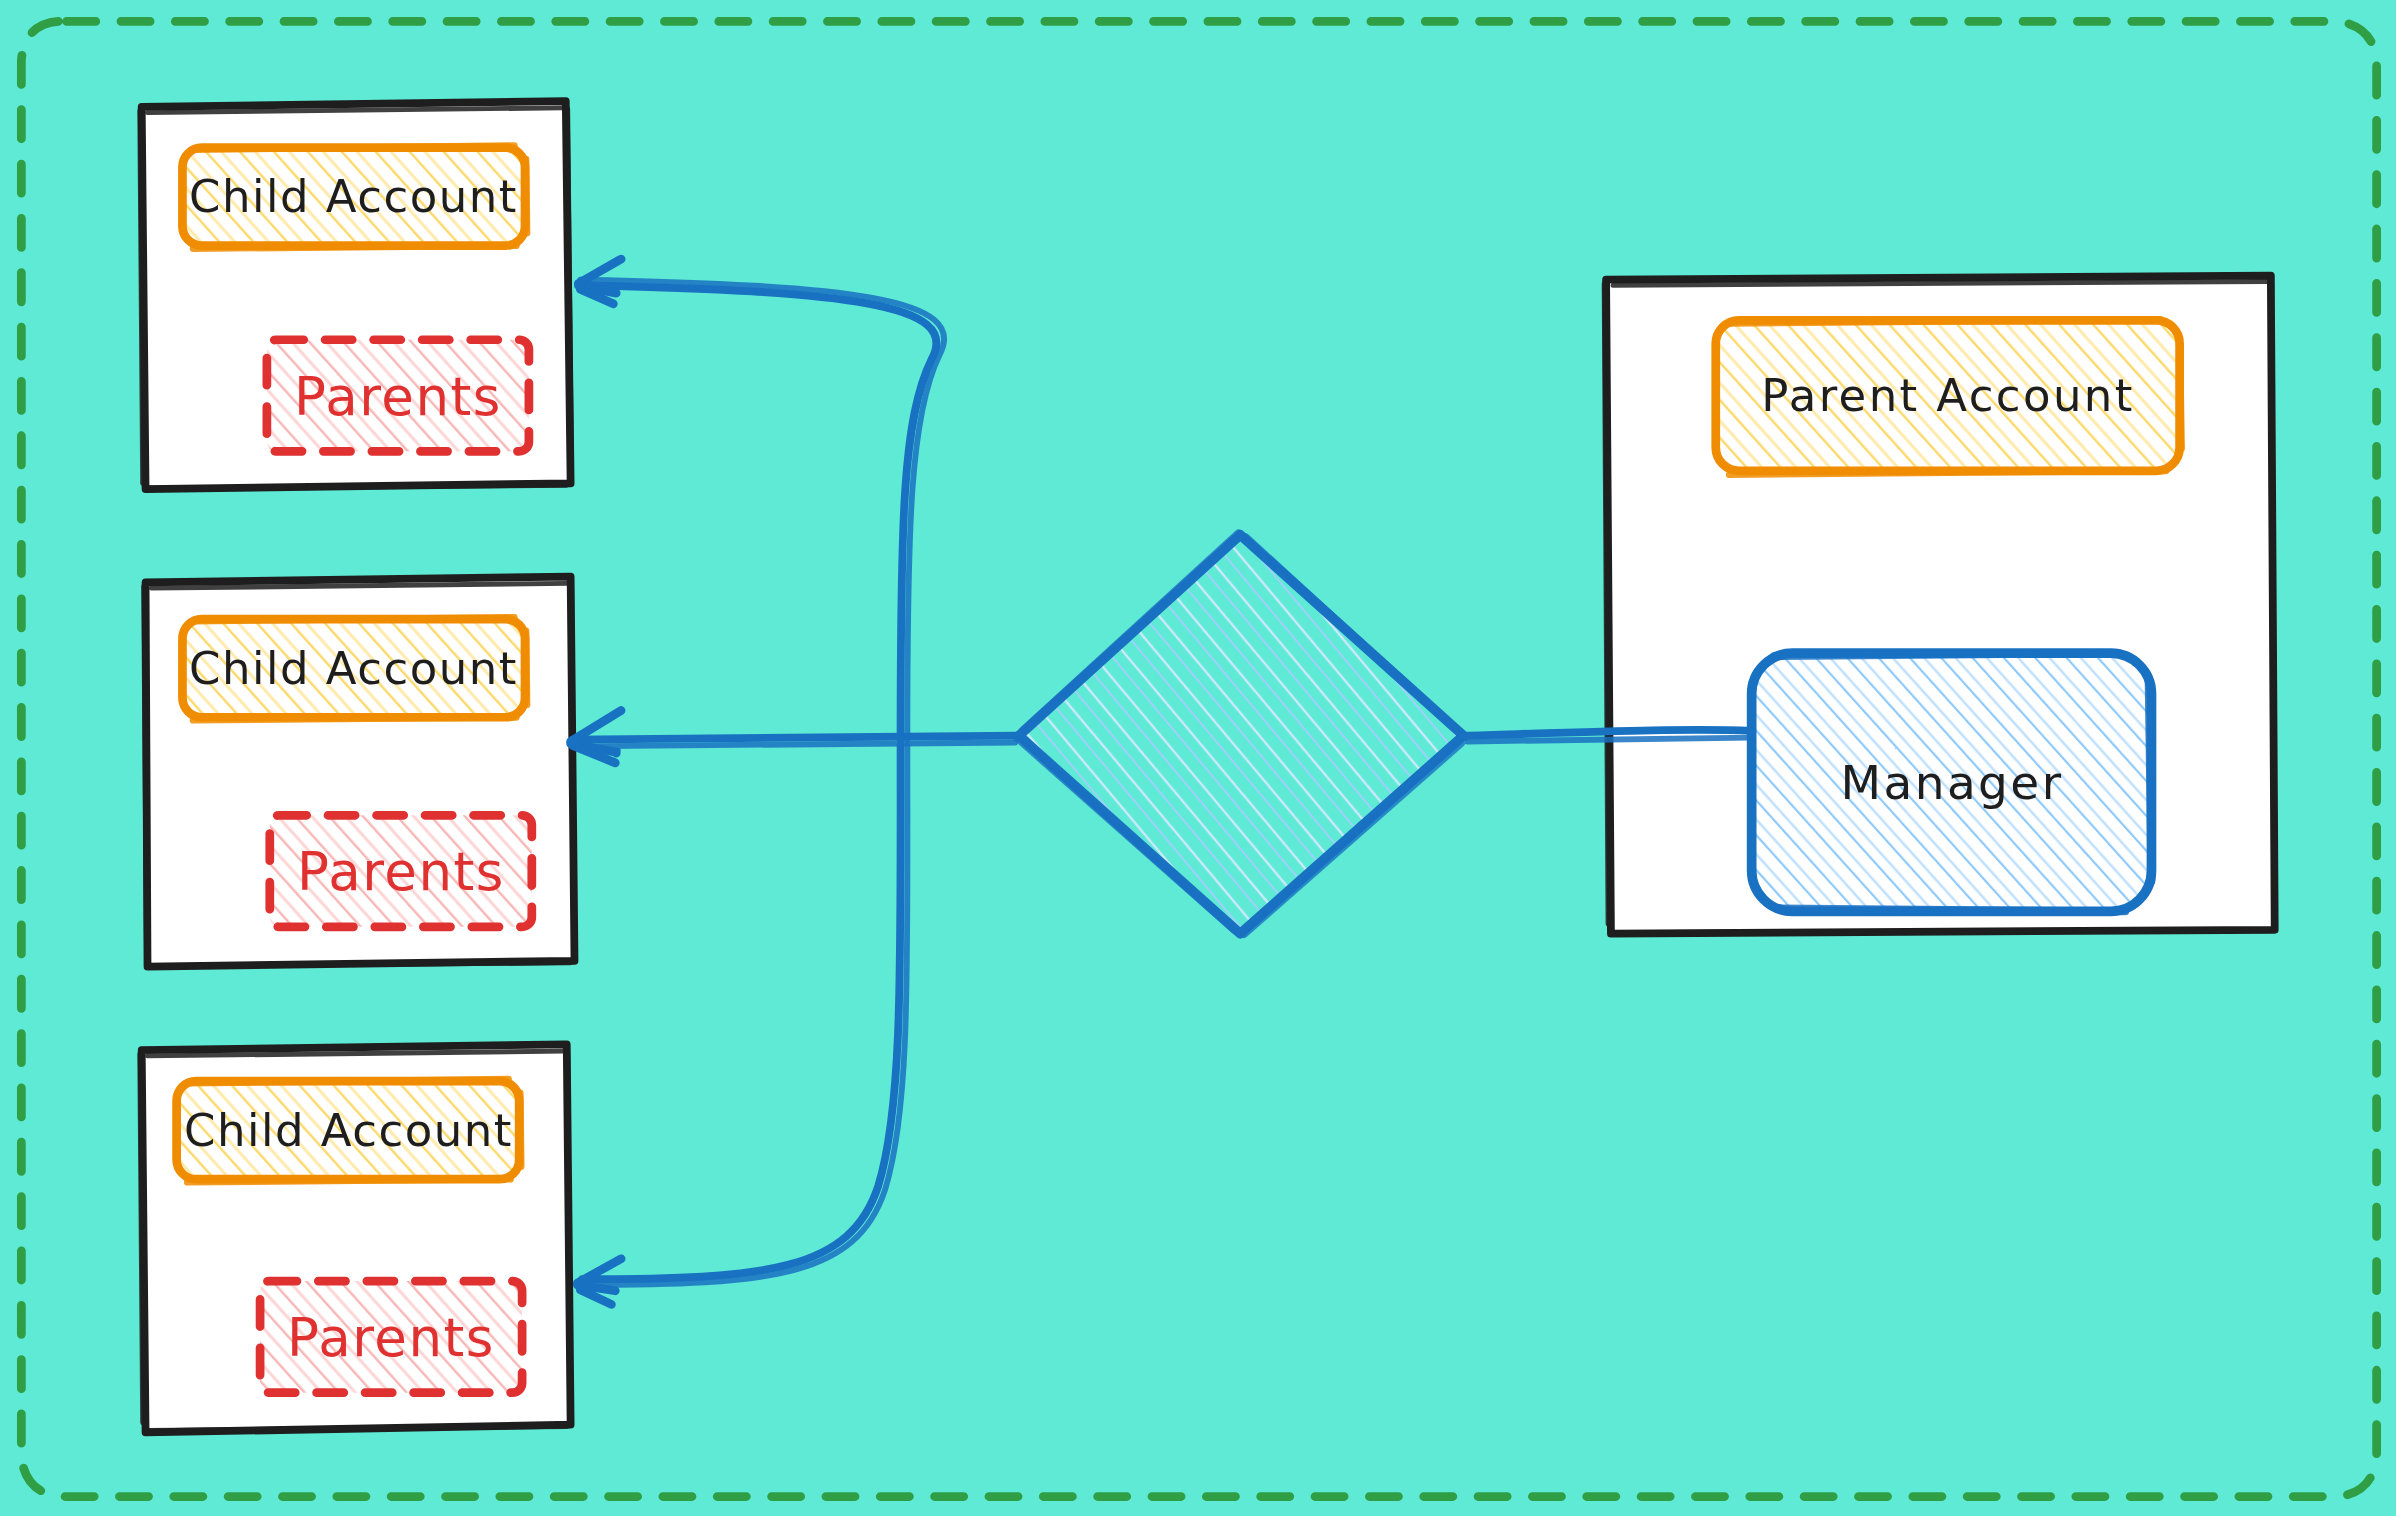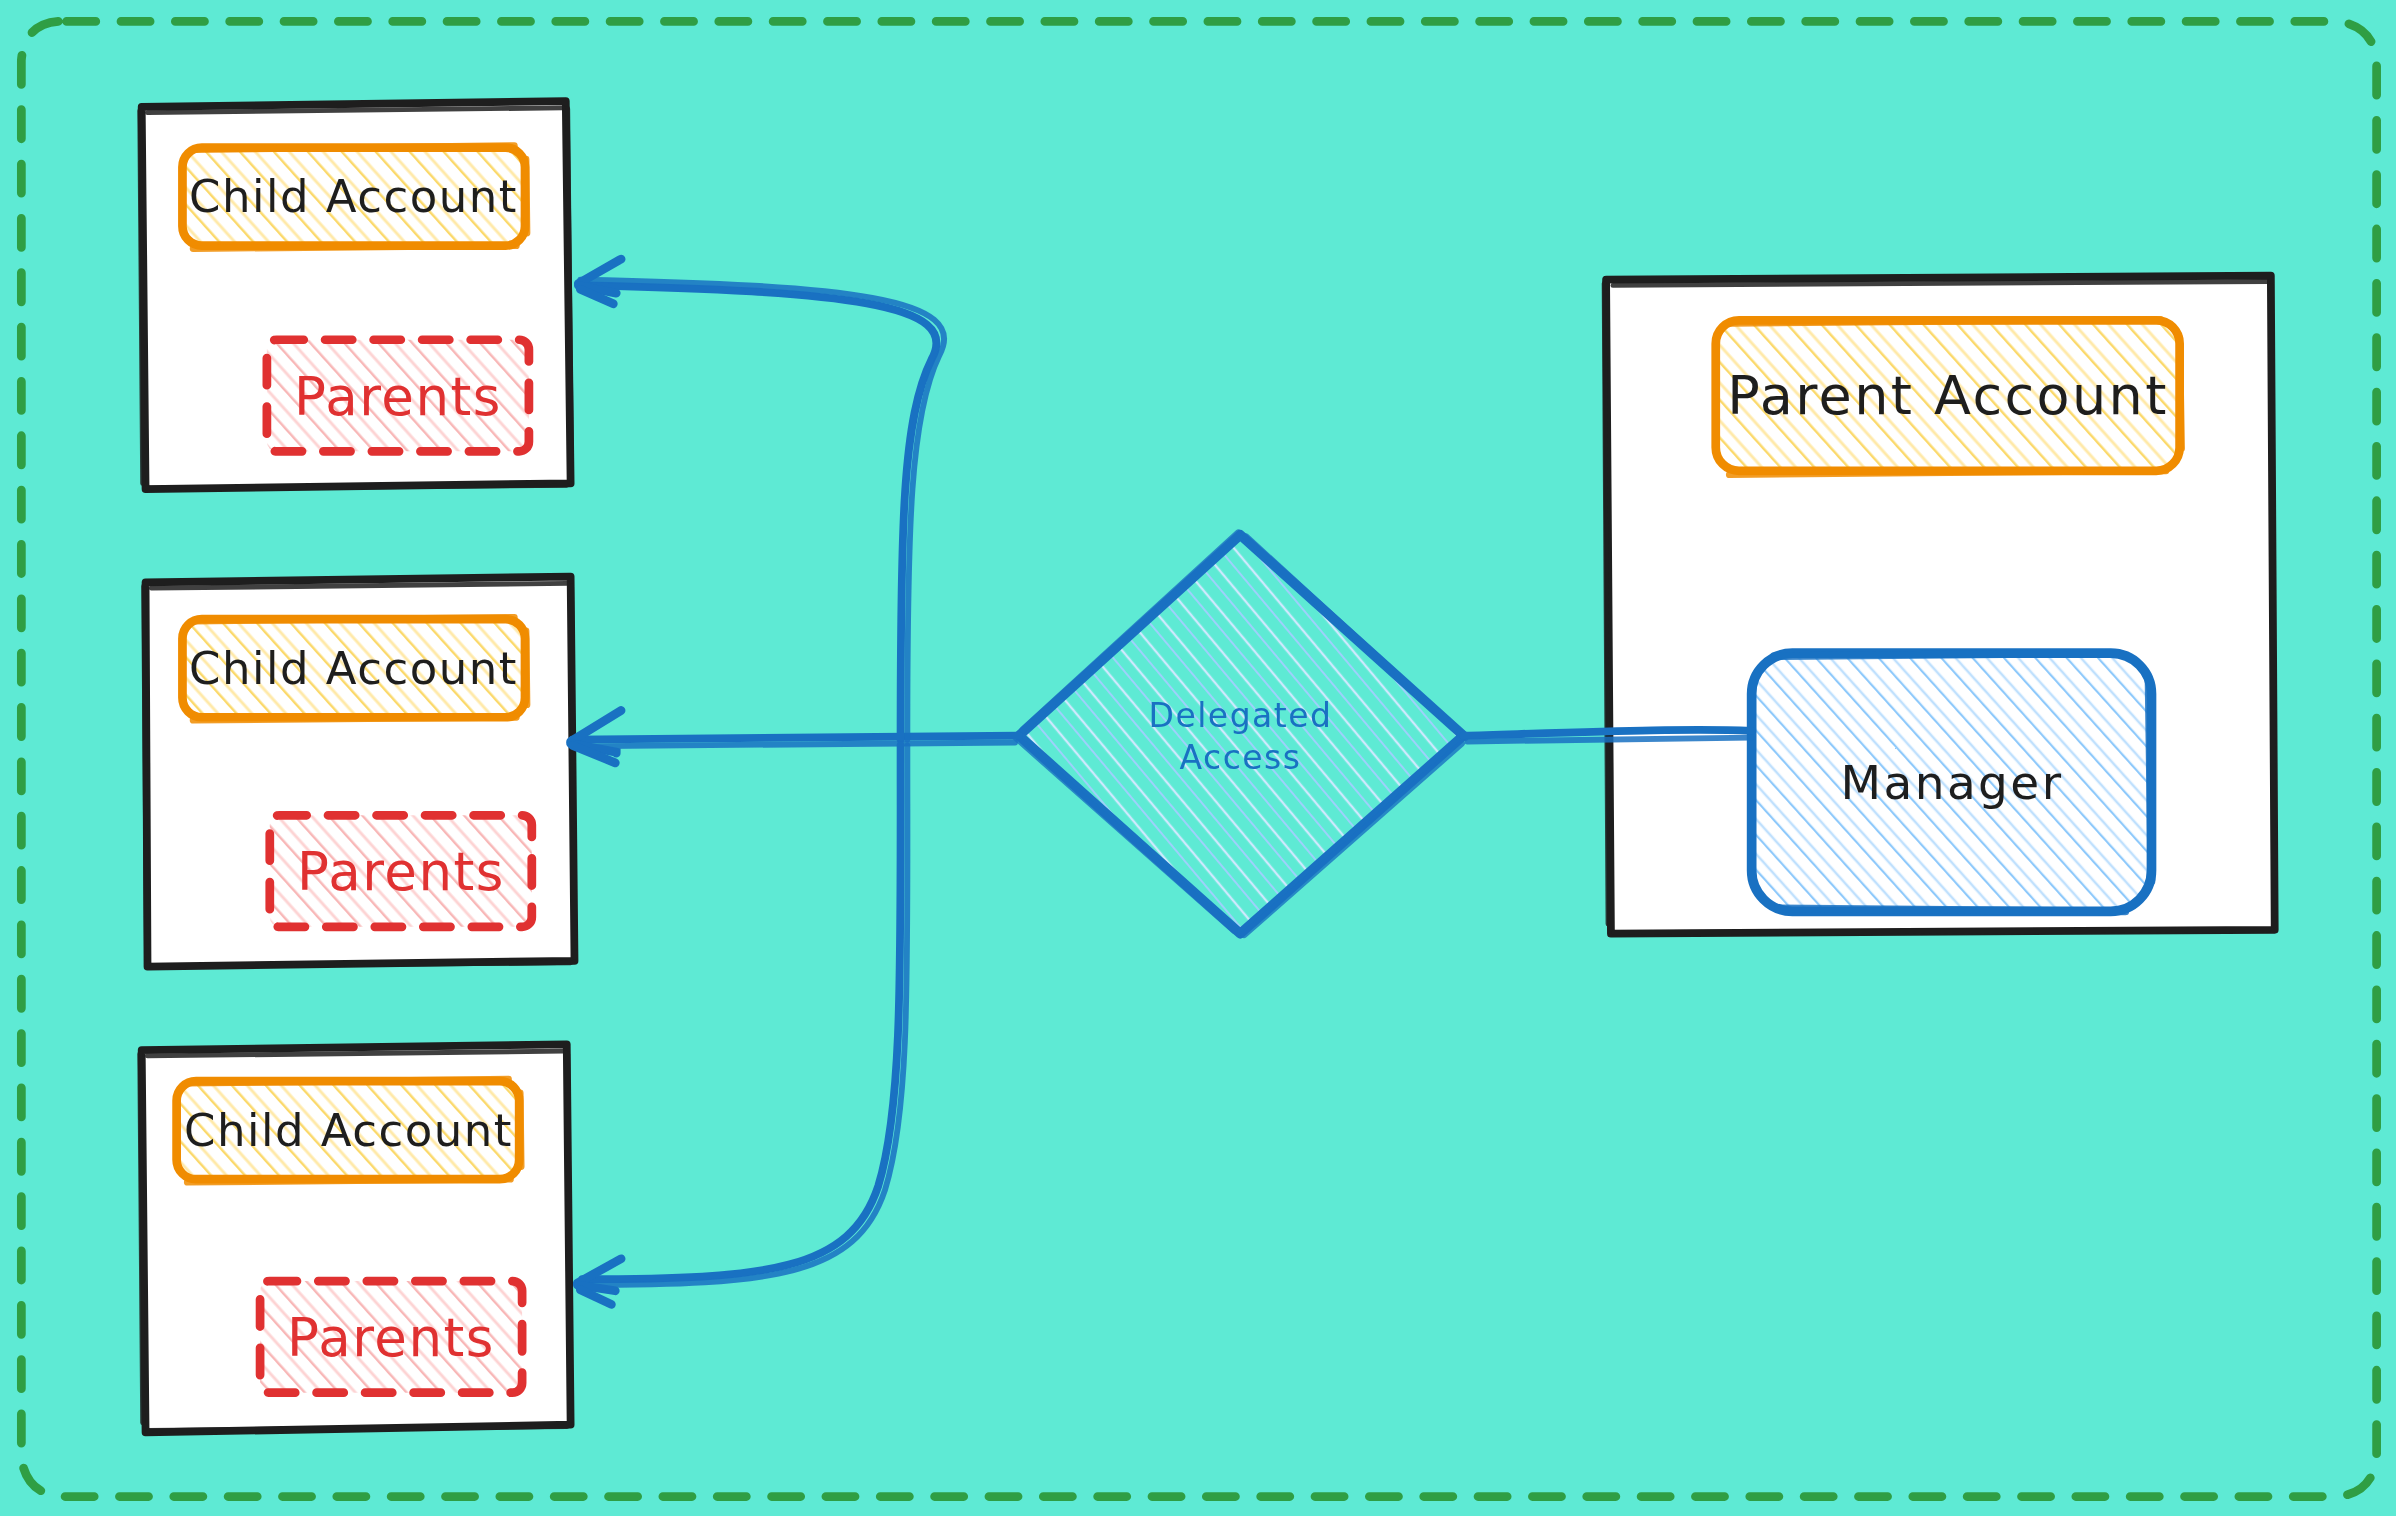--- a/index.html
+++ b/index.html
@@ -32,21 +32,21 @@
     justify-content: center;
     text-align: center;
     pointer-events: none;
     white-space: pre;
   }
   .lbl-dark   { color: #1e1e1e; }
   .lbl-red    { color: #e03131; }
   .lbl-blue   { color: #1971c2; }
   .t-childacct { font-size: 45px; letter-spacing: 1.5px; font-weight: 400; }
   .t-parents   { font-size: 53px; letter-spacing: 1.5px; font-weight: 400; }
-  .t-parentacct{ font-size: 54px; letter-spacing: 2.4px; font-weight: 400; }
+  .t-parentacct{ font-size: 45px; letter-spacing: 2.4px; font-weight: 400; }
   .t-manager   { font-size: 47px; letter-spacing: 2.4px; font-weight: 400; }
   .t-delegated { font-size: 33px; letter-spacing: 1.5px; line-height: 1.28; font-weight: 400; }
 </style>
 </head>
 <body>
 
 <div id="canvas">
 
   <svg id="sketch" viewBox="0 0 2470 1563" xmlns="http://www.w3.org/2000/svg">
     <defs>
@@ -173,19 +173,15 @@
   <div class="lbl lbl-red t-parents" style="left:270px; top:815px; width:262px; height:112px;">Parents</div>
 
   <div class="lbl lbl-dark t-childacct" style="left:177px; top:1081px; width:343px; height:98px;">Child Account</div>
 
   <div class="lbl lbl-red t-parents" style="left:260px; top:1281px; width:262px; height:112px;">Parents</div>
 
   <div class="lbl lbl-dark t-parentacct" style="left:1716px; top:320px; width:464px; height:150px;">Parent Account</div>
 
   <div class="lbl lbl-dark t-manager" style="left:1752px; top:653px; width:400px; height:258px;">Manager</div>
 
-  <div class="lbl lbl-blue t-delegated" style="left:1087px; top:679px; width:307px; height:116px; flex-direction:column;">
-    <span>Delegated</span>
-    <span>Access</span>
-  </div>
 
 </div>
 
 
 </body></html>

